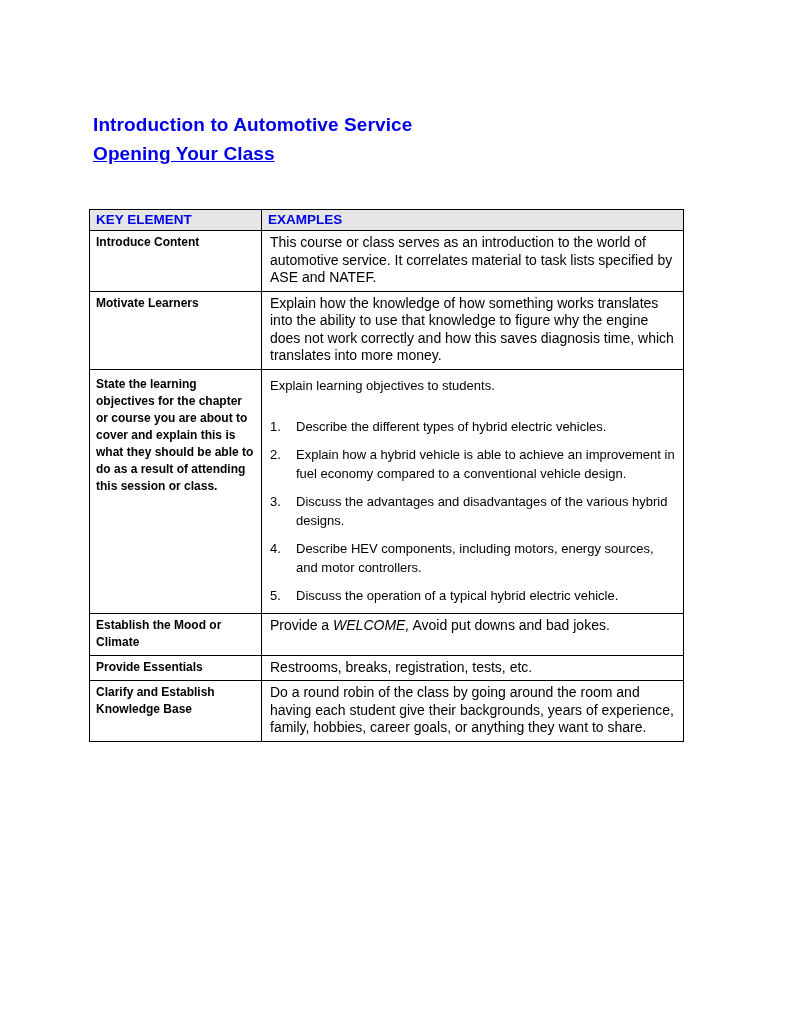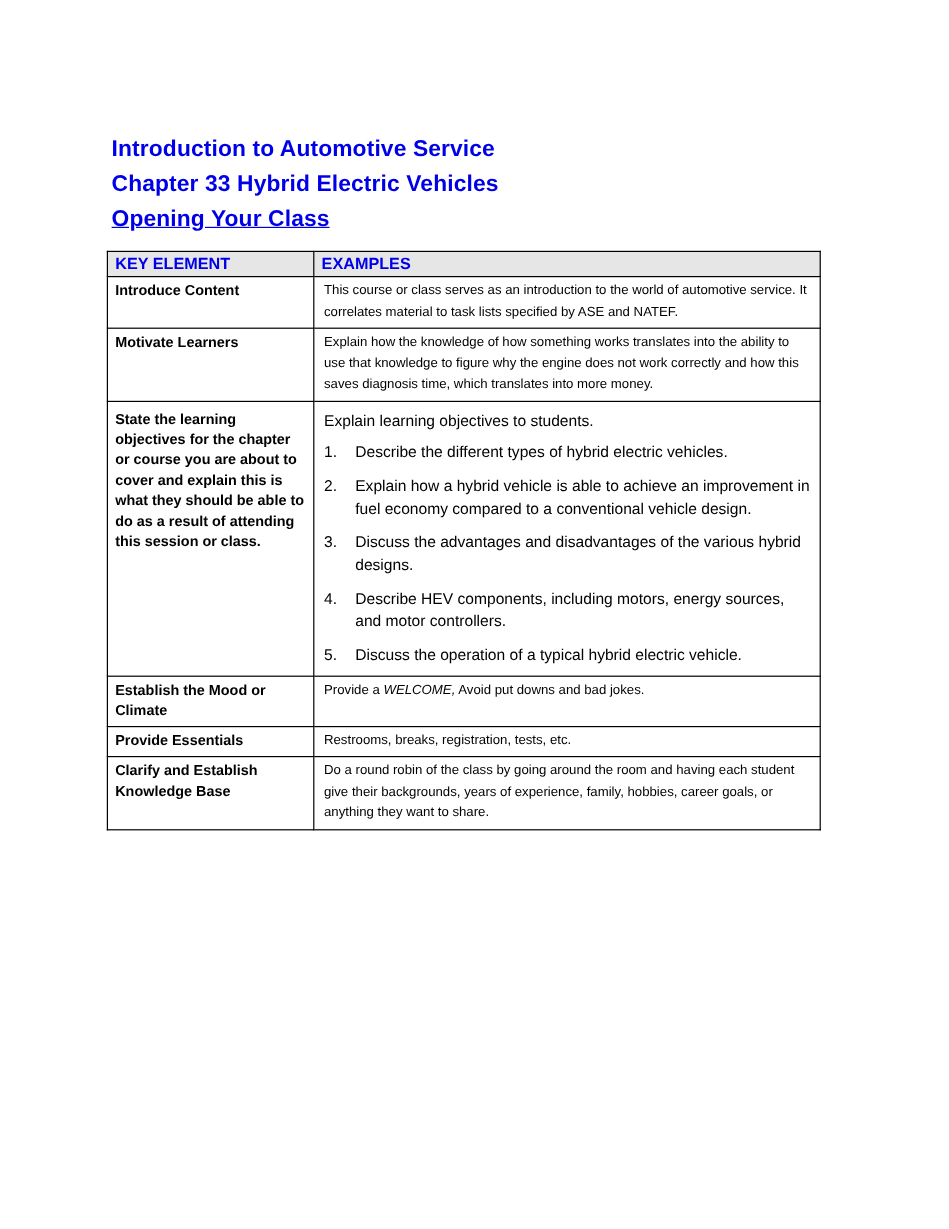--- a/index.html
+++ b/index.html
@@ -52,46 +52,45 @@
     font-weight: bold;
     padding: 2px 6px 3px 6px;
   }
   .key-cell {
     font-size: 12px;
     font-weight: bold;
     padding: 3px 6px 4px 6px;
     line-height: 17px;
   }
   .ex-cell {
-    font-size: 11px;
+    font-size: 14px;
     padding: 3px 8px 4px 8px;
     line-height: 17.5px;
   }
   .ex-cell.objectives { padding-top: 6px; font-size: 13px; line-height: 19px; }
-  .obj-intro { margin-bottom: 7px; }
+  .obj-intro { margin-bottom: 22px; }
   .obj-item {
     display: flex;
     margin-bottom: 9px;
   }
   .obj-item:last-child { margin-bottom: 4px; }
   .obj-num {
     flex: 0 0 26px;
   }
   .obj-text { flex: 1; }
   .emph { font-weight: normal; font-style: italic; }
   .row-tall .key-cell { padding-top: 6px; }
 </style>
 </head>
 <body>
 
 <div class="page">
 
   <div class="title-block">
     <div class="title-line">Introduction to Automotive Service</div>
-    <div class="title-line">Chapter 33 Hybrid Electric Vehicles</div>
     <div class="title-line underlined">Opening Your Class</div>
   </div>
 
   <table class="kv-table">
     <thead>
       <tr>
         <th class="col-key">KEY ELEMENT</th>
         <th class="col-ex">EXAMPLES</th>
       </tr>
     </thead>

